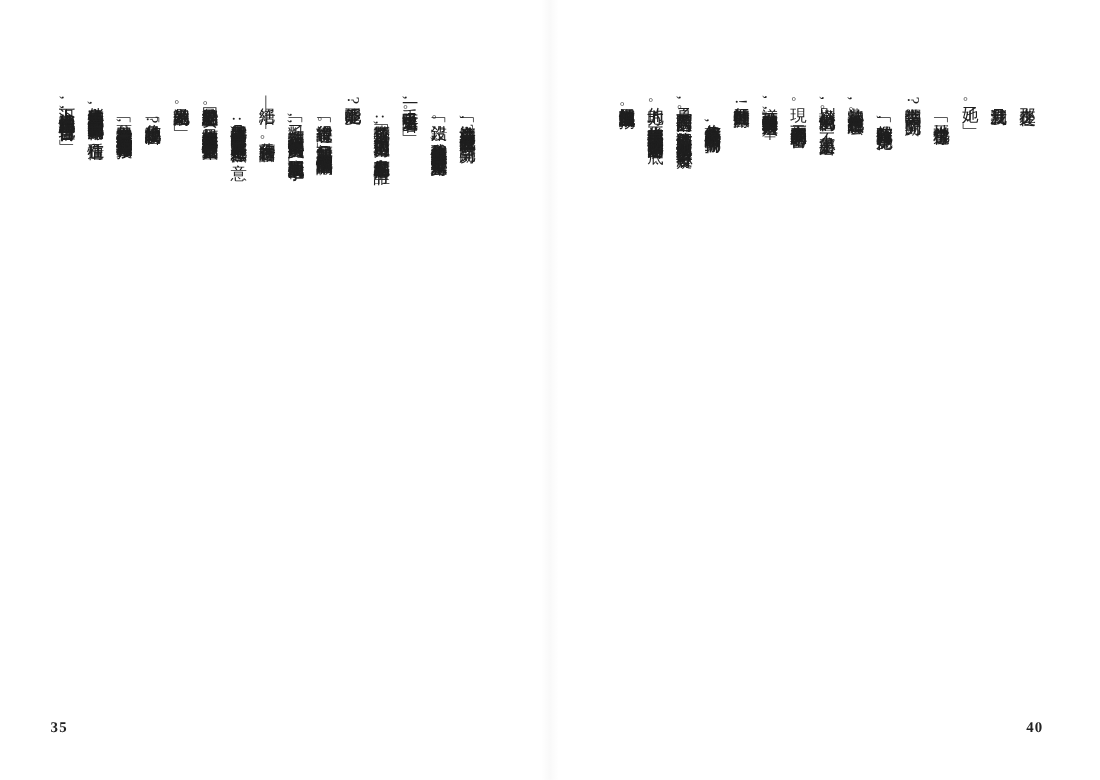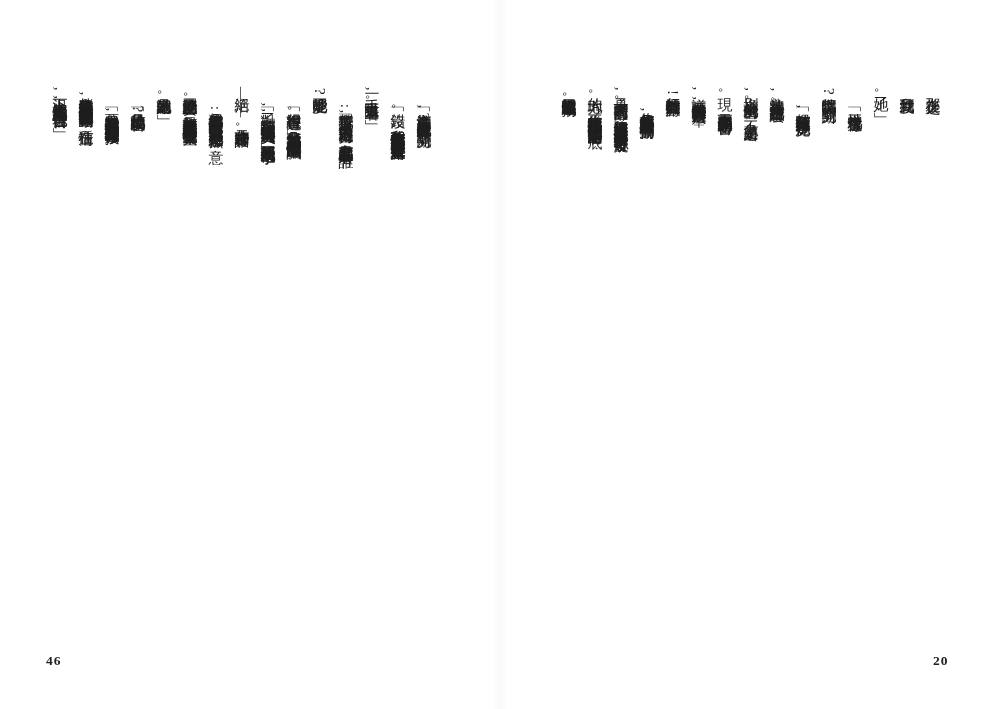--- a/index.html
+++ b/index.html
@@ -57,21 +57,21 @@
       <div class="col">別擔心,她會出現的。不,是必須要出</div>
       <div class="col">現。今天下午我們要召開邪惡的祕密會</div>
       <div class="col">議,而且要在博覽會的開幕典禮之前,舉</div>
       <div class="col">行期待已久的狂歡派對!」</div>
       <div class="col">　你趁著伊凡斯分心和克勞斯說話時,偷偷挪動</div>
       <div class="col">身子,窺看房間內部。你透過門縫看見一面白牆,屋裡的家具很少,似乎沒有可疑</div>
       <div class="col">的地方。正當你想把注意力拉回猴子身上時,你發現裡頭的一扇窗戶是開著的,底</div>
       <div class="col">部被燻黑的窗簾正隨風飄揚。</div>
     </div>
 
-    <div class="pagenum pn-right">20</div>
+    <div class="pagenum pn-right">40</div>
   </section>
 
   <section class="page left">
     <div class="vtext lp">
       <div class="col">　「在魔法消失之前,就沒有人見過伊妮德了?」克勞斯問。</div>
       <div class="col">　「沒錯。我希望政府能盡快修復魔法路由器,伊妮德十分樂意在狂歡派對上露</div>
       <div class="col">一手,吸引更多追隨者。」</div>
       <div class="col">　克勞斯挖苦道:「當然,面對這位渴望權力、立志占領世界的邪惡巫后,有誰</div>
       <div class="col">能不愛她呢?」</div>
       <div class="col">　「說得很有道理。」伊凡斯點頭如搗蒜,看來牠沒聽懂雪怪話中的嘲諷。</div>
@@ -79,16 +79,16 @@
       <div class="col">絕活——藉由聊天進行套話。</div>
       <div class="col">　伊凡斯露出訝異的表情說:「這不是完全不可能,畢竟她是一位無惡不作、意</div>
       <div class="col">圖統治世界的邪惡女巫。如果你願意聽聽我這隻猴子的意見,我懷疑有生物希望大</div>
       <div class="col">家認為是她做的。」</div>
       <div class="col">　「你是說她是被陷害的?」</div>
       <div class="col">　「惡勢力本就容易被當成代罪羔羊,而且大家都知道我們將在今天舉行投票,</div>
       <div class="col">倘若這次的結果是決定統治世界,我們就會在伊妮德的帶領下展開行動。在這種情</div>
       <div class="col">況下,把魔法消失怪罪在她頭上,也算合情合理。」</div>
     </div>
 
-    <div class="pagenum pn-left">46</div>
+    <div class="pagenum pn-left">35</div>
   </section>
 
 </div>
 
 </body></html>

